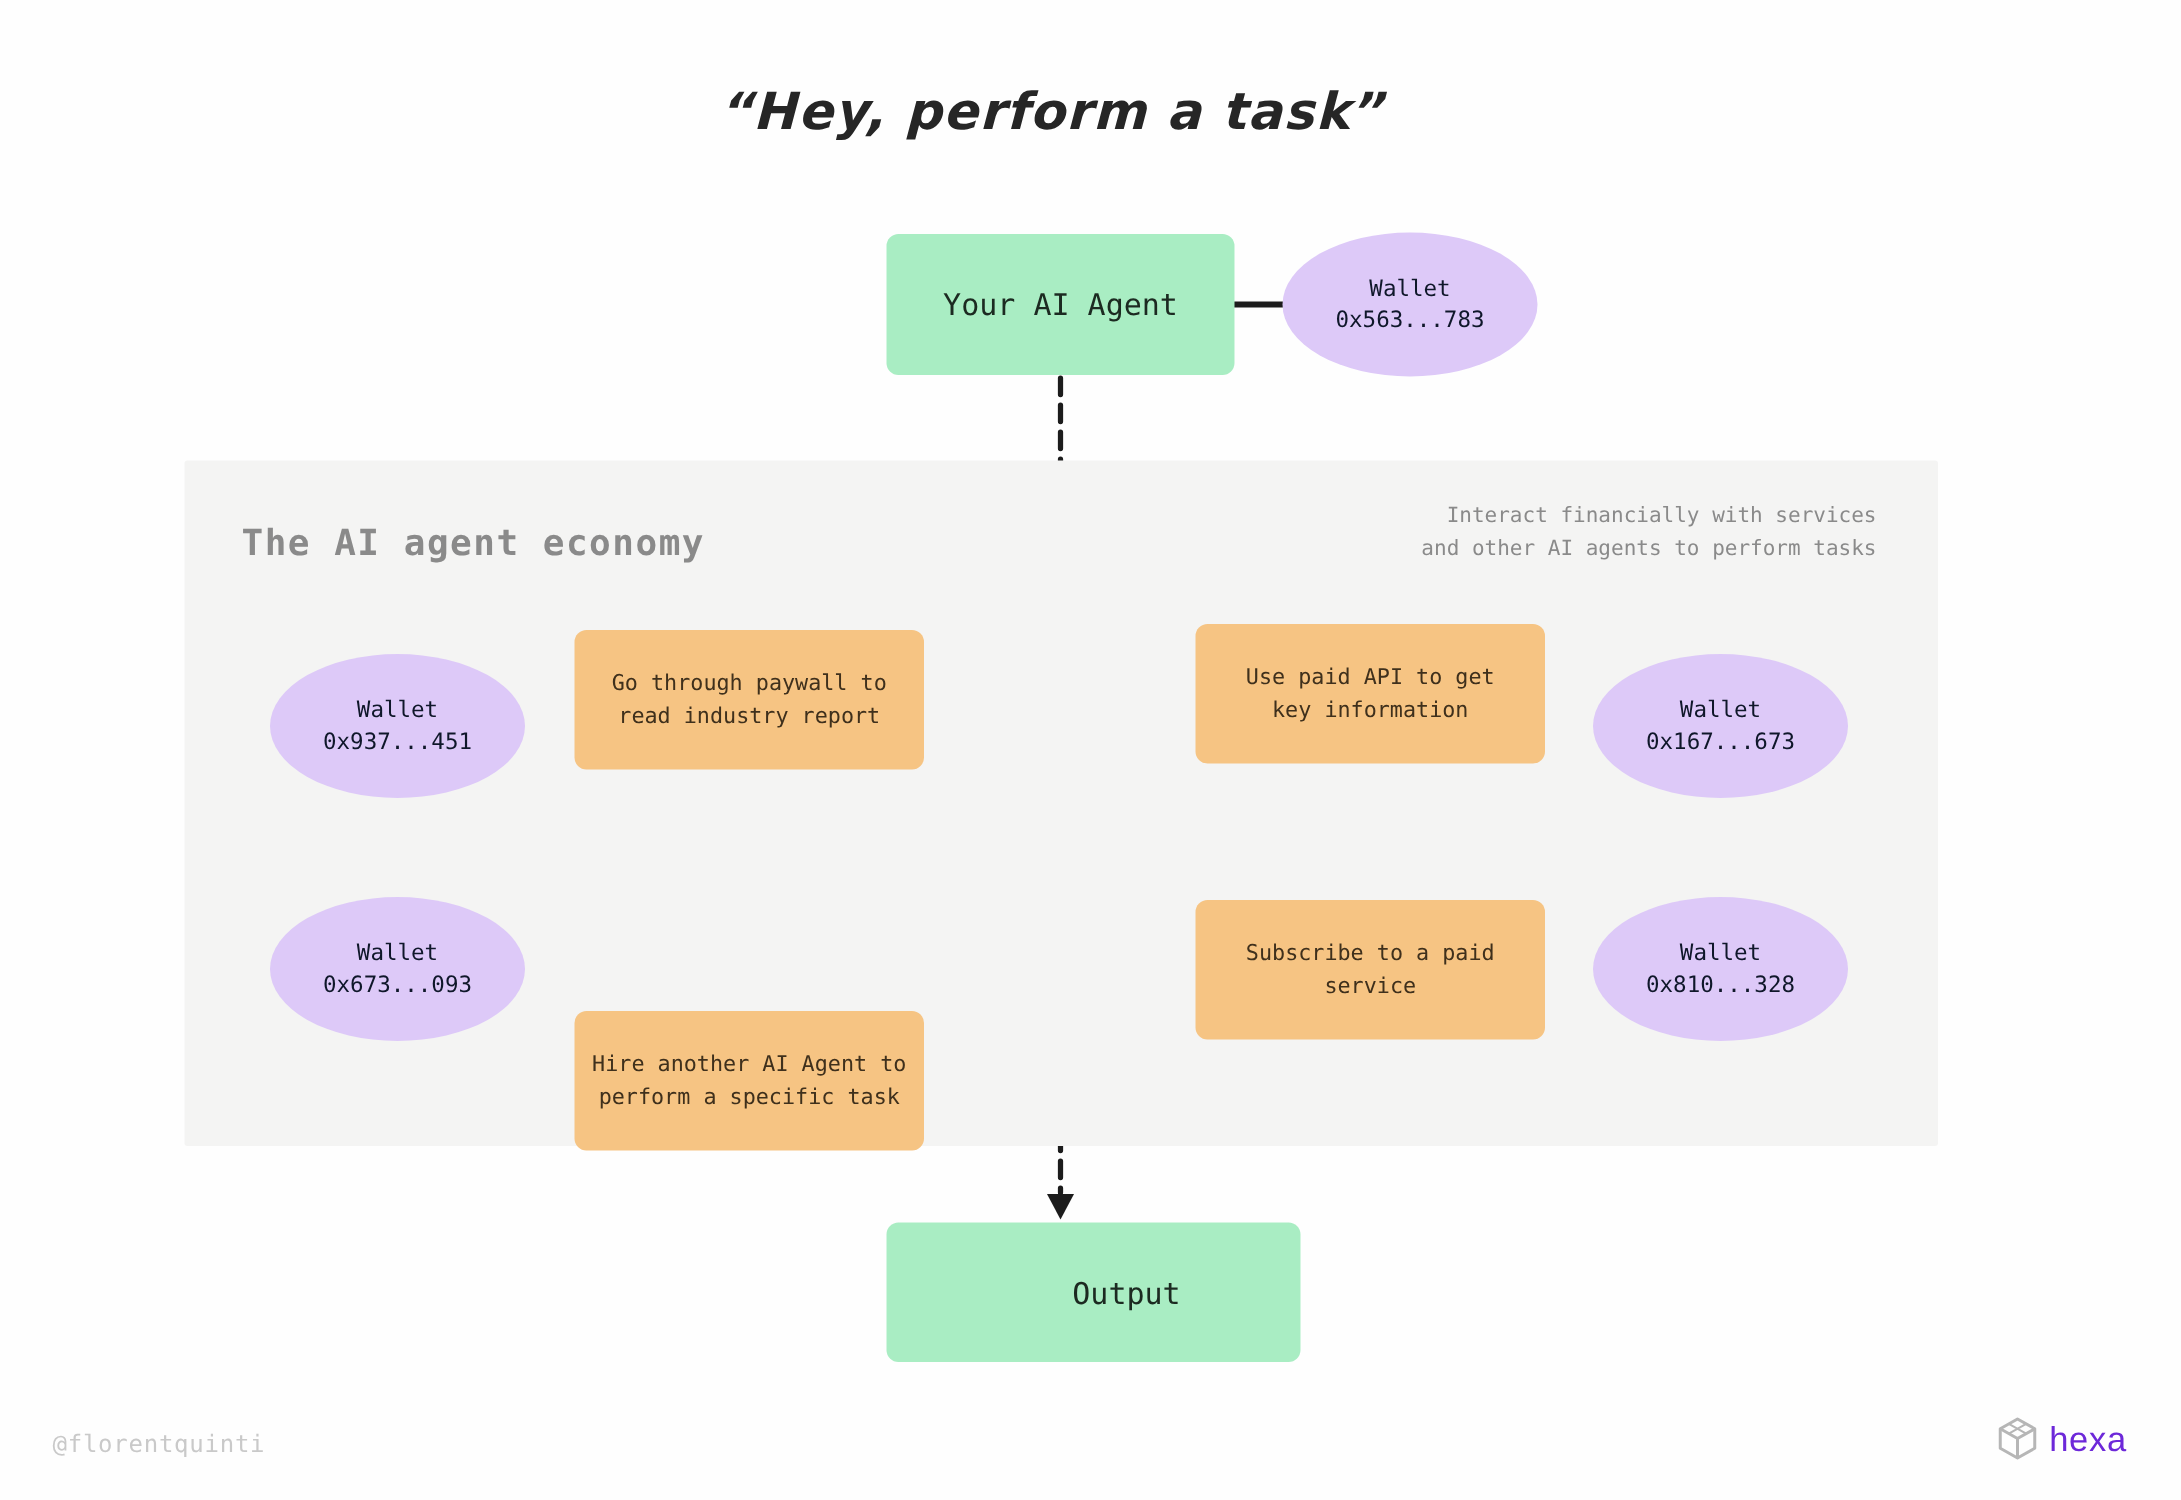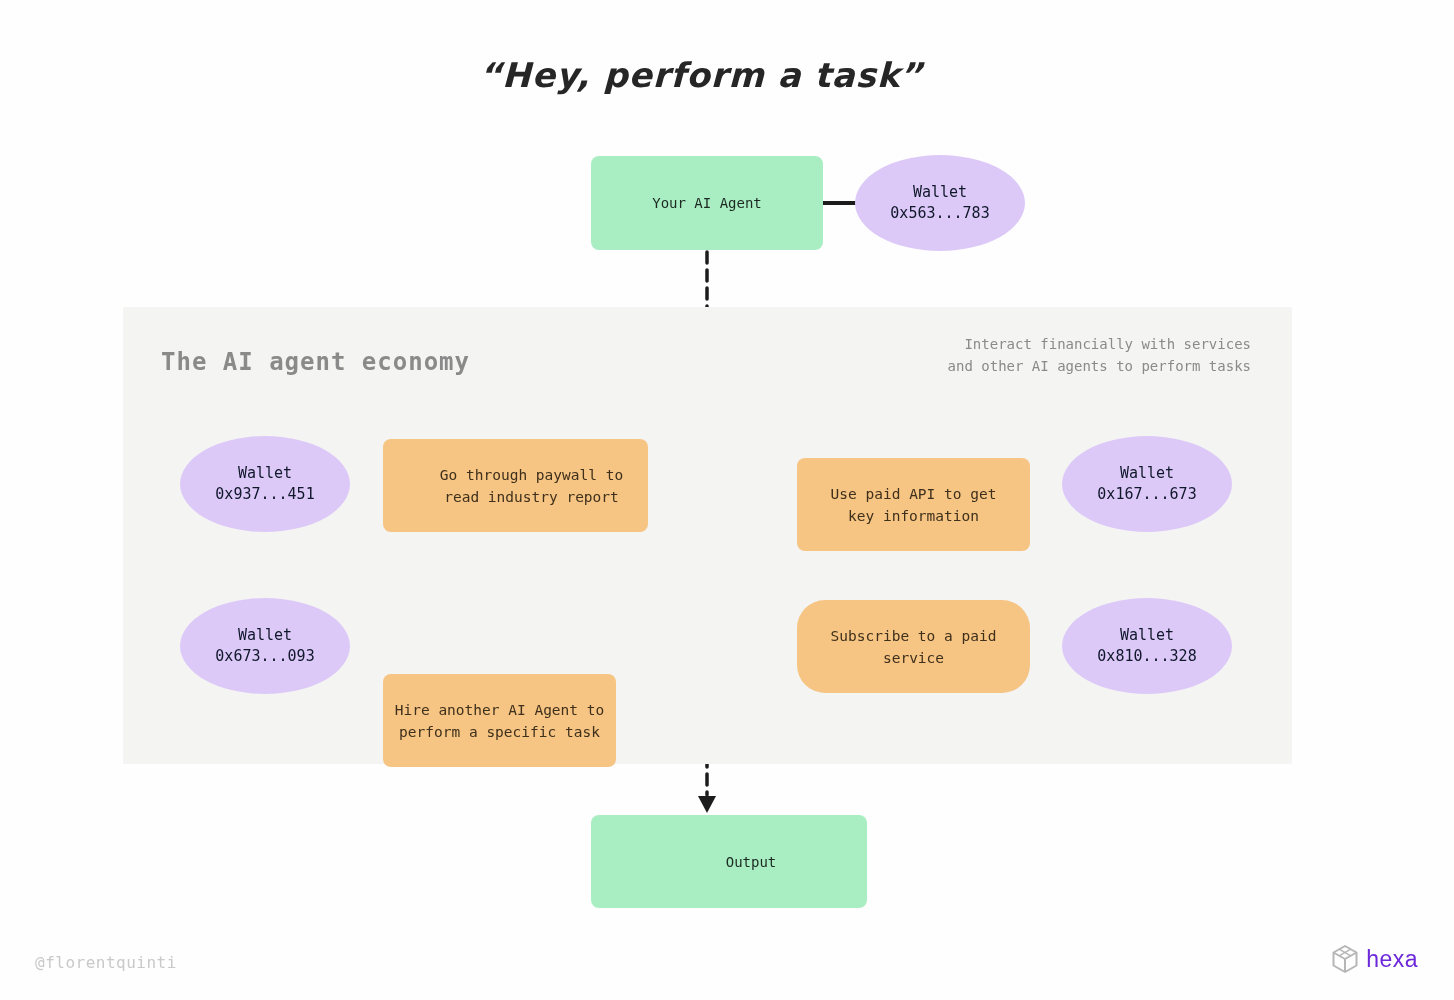--- a/index.html
+++ b/index.html
@@ -35,21 +35,21 @@
     margin-left:48px;
   }
 
   
   .node{
     display:flex;align-items:center;justify-content:center;
     text-align:center;
   }
   .green-box{
     width:232px;height:94px;background:#a9edc3;border-radius:8px;
-    font-size:14px;color:#1c2a21;
+    font-size:20px;color:#1c2a21;
   }
   .orange-box{
     width:233px;height:93px;background:#f6c483;border-radius:8px;
     font-size:14.5px;line-height:22px;color:#3f301c;
   }
   .wallet-ellipse{
     width:170px;height:96px;background:#ddc9f8;border-radius:50%;
     font-size:15px;line-height:21px;color:#0f172a;
   }
   .multiline{white-space:pre-line;}
@@ -113,44 +113,44 @@
 
 <div class="abs panel"></div>
 <div class="abs panel-title">The AI agent economy</div>
 <div class="abs panel-desc">Interact financially with services
 and other AI agents to perform tasks</div>
 
 <div class="abs node wallet-ellipse" style="left:180px;top:436px;">
   <span class="multiline">Wallet
 0x937...451</span>
 </div>
-<div class="abs node orange-box" style="left:383px;top:439px;padding-left:32px;">
+<div class="abs node orange-box" style="left:383px;top:420px;">
   <span class="multiline">Go through paywall to
 read industry report</span>
 </div>
 
-<div class="abs node orange-box" style="left:797px;top:458px;">
+<div class="abs node orange-box" style="left:797px;top:416px;">
   <span class="multiline">Use paid API to get
 key information</span>
 </div>
 <div class="abs node wallet-ellipse" style="left:1062px;top:436px;">
   <span class="multiline">Wallet
 0x167...673</span>
 </div>
 
 <div class="abs node wallet-ellipse" style="left:180px;top:598px;">
   <span class="multiline">Wallet
 0x673...093</span>
 </div>
 <div class="abs node orange-box" style="left:383px;top:626px;margin-top:48px;">
   <span class="multiline">Hire another AI Agent to
 perform a specific task</span>
 </div>
 
-<div class="abs node orange-box" style="left:797px;top:600px;border-radius:28px;">
+<div class="abs node orange-box" style="left:797px;top:600px;">
   <span class="multiline">Subscribe to a paid
 service</span>
 </div>
 <div class="abs node wallet-ellipse" style="left:1062px;top:598px;">
   <span class="multiline">Wallet
 0x810...328</span>
 </div>
 
 <div class="abs node green-box" style="left:591px;top:815px;height:93px;padding-left:44px;">
   <span>Output</span>

